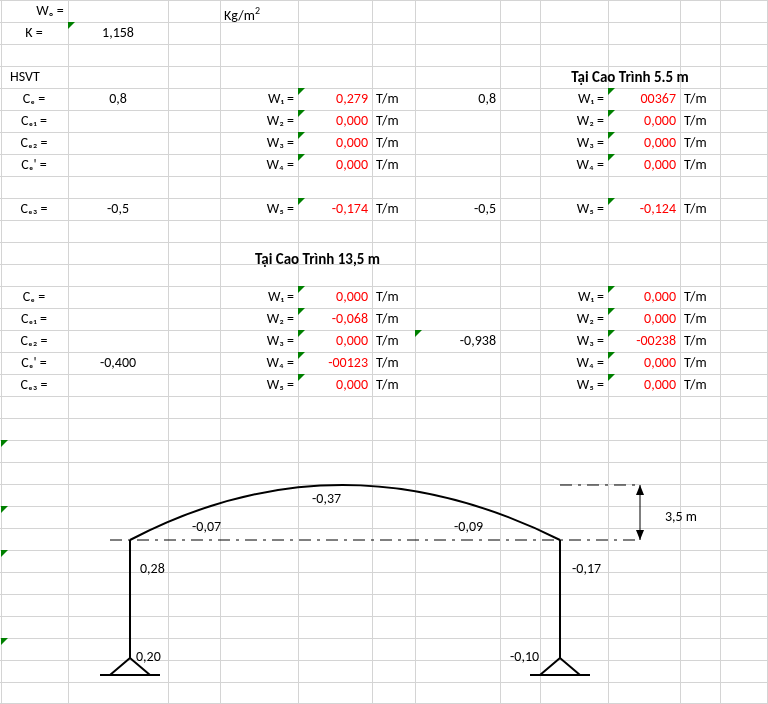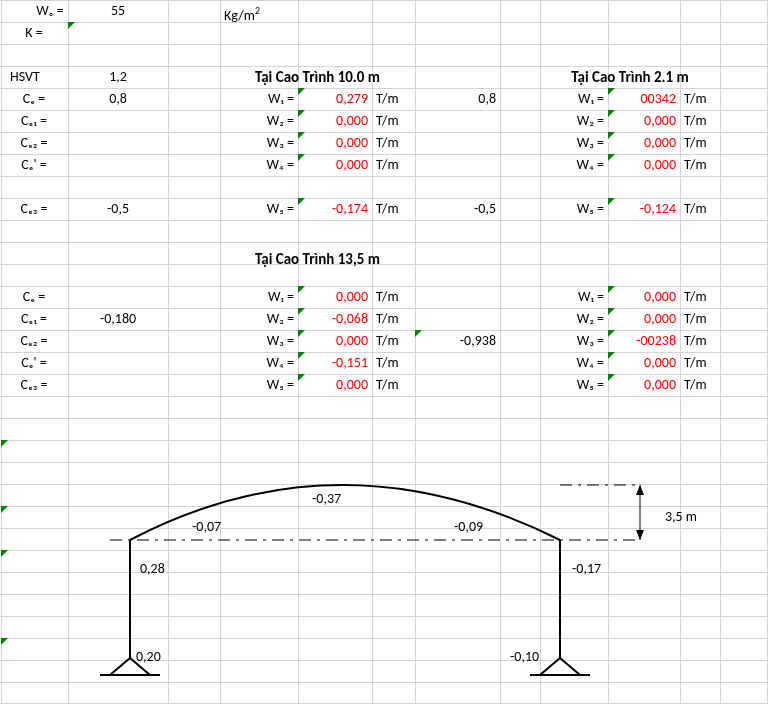--- a/index.html
+++ b/index.html
@@ -107,31 +107,29 @@
     <div class="hl" style="top:572px"></div>
     <div class="hl" style="top:594px"></div>
     <div class="hl" style="top:616px"></div>
     <div class="hl" style="top:638px"></div>
     <div class="hl" style="top:660px"></div>
     <div class="hl" style="top:682px"></div>
     <div class="hl" style="top:703px"></div>
   </div>
 
   <div class="cell c" style="left:16px;top:0;width:68px">Wₒ =</div>
-  <div class="cell c" style="left:68px;top:0;width:100px">55</div>
   <div class="cell" style="left:220px;top:0;width:78px"><span>Kg/m</span><sup>2</sup></div>
 
   <div class="cell c" style="left:0;top:22px;width:68px">K =</div>
   <div class="errtri" style="left:68px;top:22px"></div>
+  <div class="cell c" style="left:68px;top:22px;width:100px">1,158</div>
 
   <div class="cell" style="left:6px;top:66px;width:62px">HSVT</div>
-  <div class="cell c" style="left:68px;top:66px;width:100px">1,2</div>
-
-  <div class="cell heading c" style="left:220px;top:66px;width:195px">Tại Cao Trình 10.0 m</div>
-  <div class="cell heading c" style="left:540px;top:66px;width:180px">Tại Cao Trình 2.1 m</div>
+
+  <div class="cell heading c" style="left:540px;top:66px;width:180px">Tại Cao Trình 5.5 m</div>
 
   <div class="cell c" style="left:0;top:88px;width:68px">Cₑ =</div>
   <div class="cell c" style="left:0;top:110px;width:68px">Cₑ₁ =</div>
   <div class="cell c" style="left:0;top:132px;width:68px">Cₑ₂ =</div>
   <div class="cell c" style="left:0;top:154px;width:68px">Cₑ' =</div>
   <div class="cell c" style="left:0;top:198px;width:68px">Cₑ₃ =</div>
 
   <div class="cell c" style="left:68px;top:88px;width:100px">0,8</div>
   <div class="cell c" style="left:68px;top:198px;width:100px">-0,5</div>
 
@@ -158,21 +156,21 @@
   <div class="cell r red" style="left:298px;top:154px;width:74px">0,000</div>
   <div class="cell" style="left:372px;top:154px;width:43px">T/m</div>
 
   <div class="cell r" style="left:220px;top:198px;width:78px">W₅ =</div>
   <div class="errtri" style="left:298px;top:198px"></div>
   <div class="cell r red" style="left:298px;top:198px;width:74px">-0,174</div>
   <div class="cell" style="left:372px;top:198px;width:43px">T/m</div>
 
   <div class="cell r" style="left:540px;top:88px;width:68px">W₁ =</div>
   <div class="errtri" style="left:608px;top:88px"></div>
-  <div class="cell r red" style="left:608px;top:88px;width:72px">00342</div>
+  <div class="cell r red" style="left:608px;top:88px;width:72px">00367</div>
   <div class="cell" style="left:680px;top:88px;width:43px">T/m</div>
 
   <div class="cell r" style="left:540px;top:110px;width:68px">W₂ =</div>
   <div class="errtri" style="left:608px;top:110px"></div>
   <div class="cell r red" style="left:608px;top:110px;width:72px">0,000</div>
   <div class="cell" style="left:680px;top:110px;width:43px">T/m</div>
 
   <div class="cell r" style="left:540px;top:132px;width:68px">W₃ =</div>
   <div class="errtri" style="left:608px;top:132px"></div>
   <div class="cell r red" style="left:608px;top:132px;width:72px">0,000</div>
@@ -189,42 +187,42 @@
   <div class="cell" style="left:680px;top:198px;width:43px">T/m</div>
 
   <div class="cell heading c" style="left:220px;top:248px;width:195px">Tại Cao Trình 13,5 m</div>
 
   <div class="cell c" style="left:0;top:286px;width:68px">Cₑ =</div>
   <div class="cell c" style="left:0;top:308px;width:68px">Cₑ₁ =</div>
   <div class="cell c" style="left:0;top:330px;width:68px">Cₑ₂ =</div>
   <div class="cell c" style="left:0;top:352px;width:68px">Cₑ' =</div>
   <div class="cell c" style="left:0;top:374px;width:68px">Cₑ₃ =</div>
 
-  <div class="cell c" style="left:68px;top:308px;width:100px">-0,180</div>
+  <div class="cell c" style="left:68px;top:352px;width:100px">-0,400</div>
   <div class="errtri" style="left:415px;top:330px"></div>
   <div class="cell r" style="left:415px;top:330px;width:85px">-0,938</div>
 
   <div class="cell r" style="left:220px;top:286px;width:78px">W₁ =</div>
   <div class="errtri" style="left:298px;top:286px"></div>
   <div class="cell r red" style="left:298px;top:286px;width:74px">0,000</div>
   <div class="cell" style="left:372px;top:286px;width:43px">T/m</div>
 
   <div class="cell r" style="left:220px;top:308px;width:78px">W₂ =</div>
   <div class="errtri" style="left:298px;top:308px"></div>
   <div class="cell r red" style="left:298px;top:308px;width:74px">-0,068</div>
   <div class="cell" style="left:372px;top:308px;width:43px">T/m</div>
 
   <div class="cell r" style="left:220px;top:330px;width:78px">W₃ =</div>
   <div class="errtri" style="left:298px;top:330px"></div>
   <div class="cell r red" style="left:298px;top:330px;width:74px">0,000</div>
   <div class="cell" style="left:372px;top:330px;width:43px">T/m</div>
 
   <div class="cell r" style="left:220px;top:352px;width:78px">W₄ =</div>
   <div class="errtri" style="left:298px;top:352px"></div>
-  <div class="cell r red" style="left:298px;top:352px;width:74px">-0,151</div>
+  <div class="cell r red" style="left:298px;top:352px;width:74px">-00123</div>
   <div class="cell" style="left:372px;top:352px;width:43px">T/m</div>
 
   <div class="cell r" style="left:220px;top:374px;width:78px">W₅ =</div>
   <div class="errtri" style="left:298px;top:374px"></div>
   <div class="cell r red" style="left:298px;top:374px;width:74px">0,000</div>
   <div class="cell" style="left:372px;top:374px;width:43px">T/m</div>
 
   <div class="cell r" style="left:540px;top:286px;width:68px">W₁ =</div>
   <div class="errtri" style="left:608px;top:286px"></div>
   <div class="cell r red" style="left:608px;top:286px;width:72px">0,000</div>

